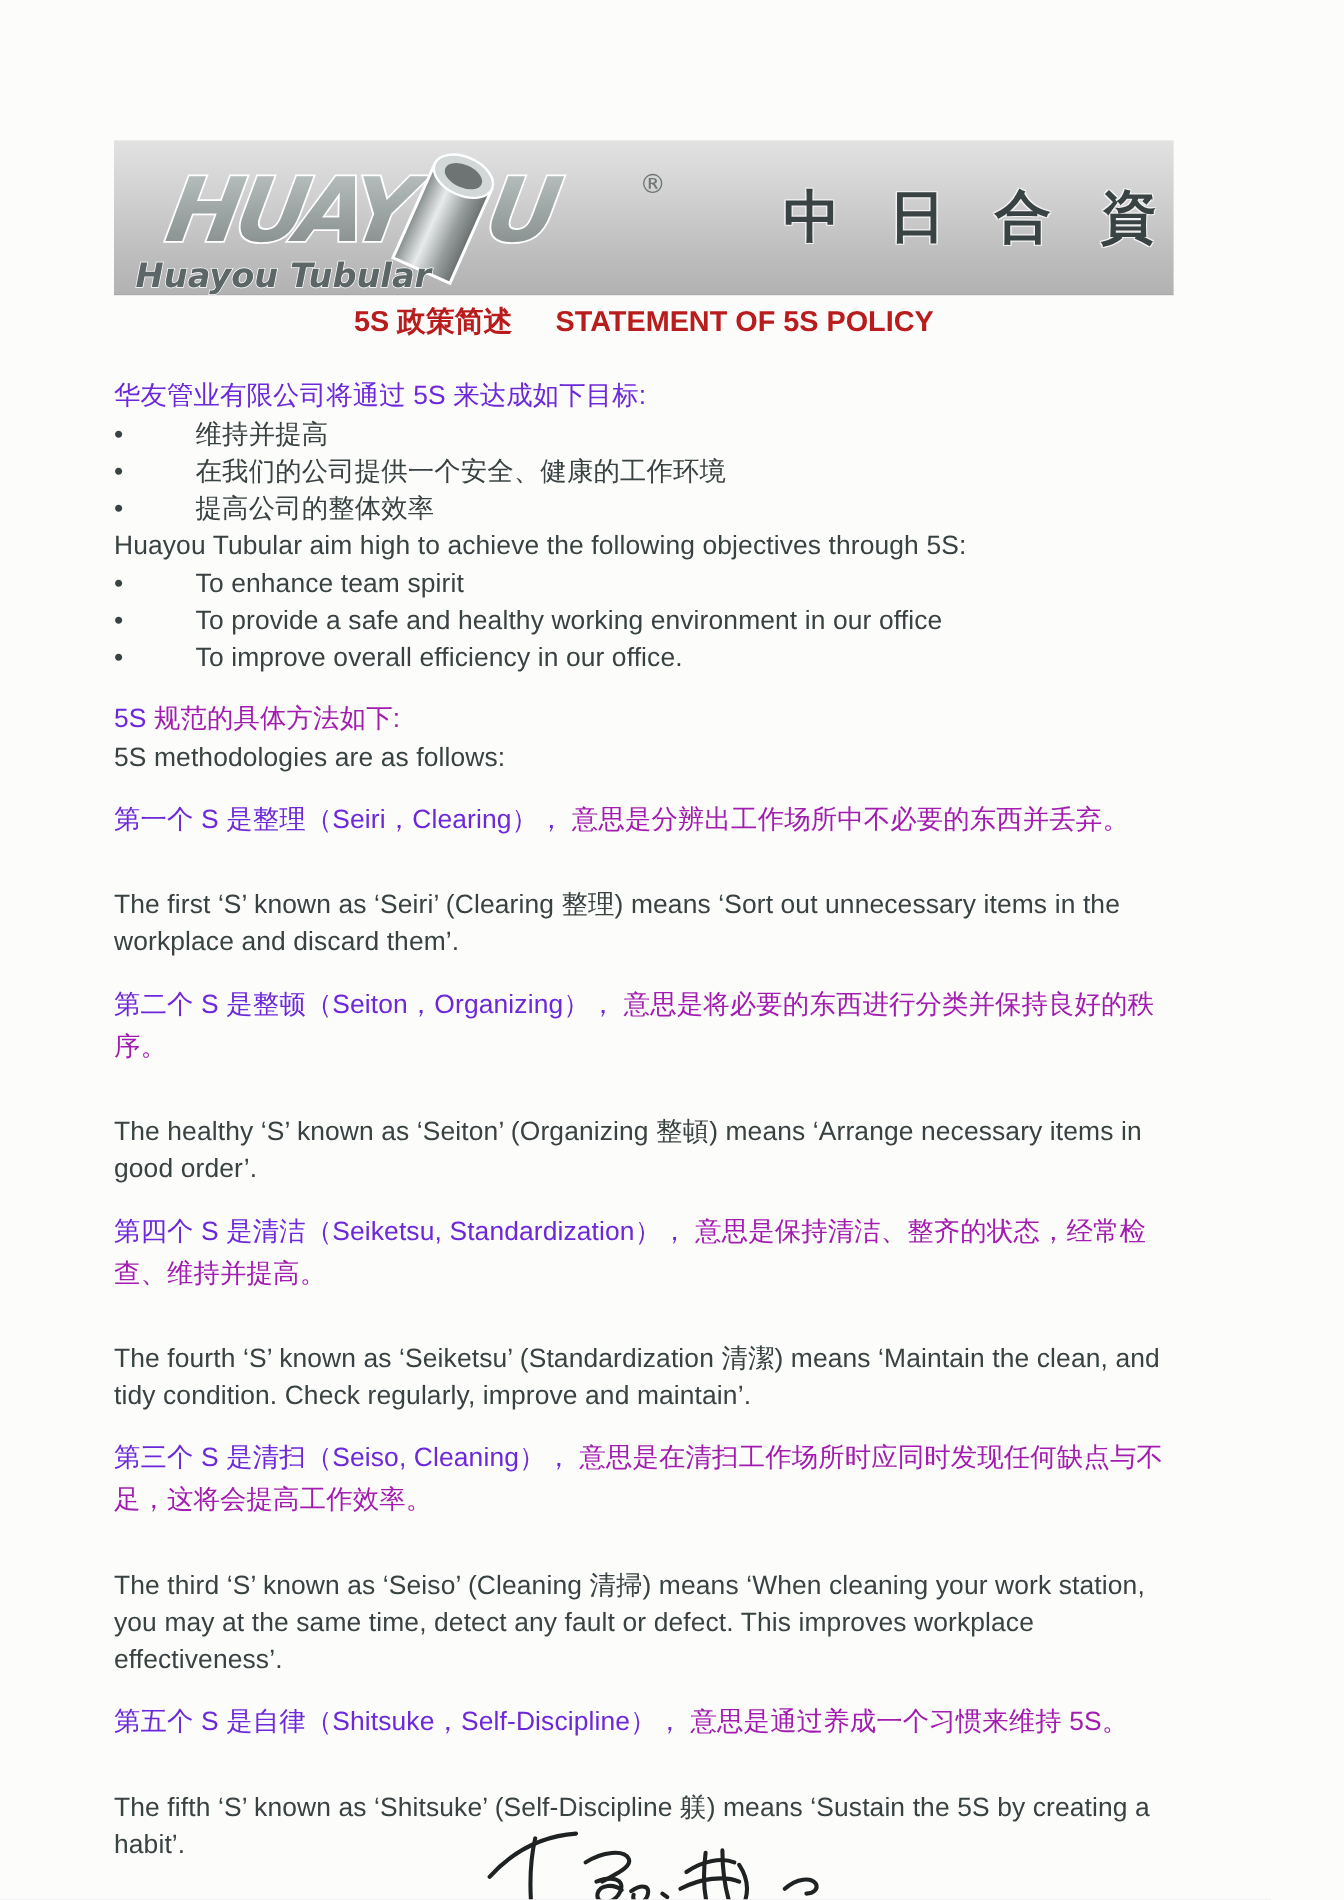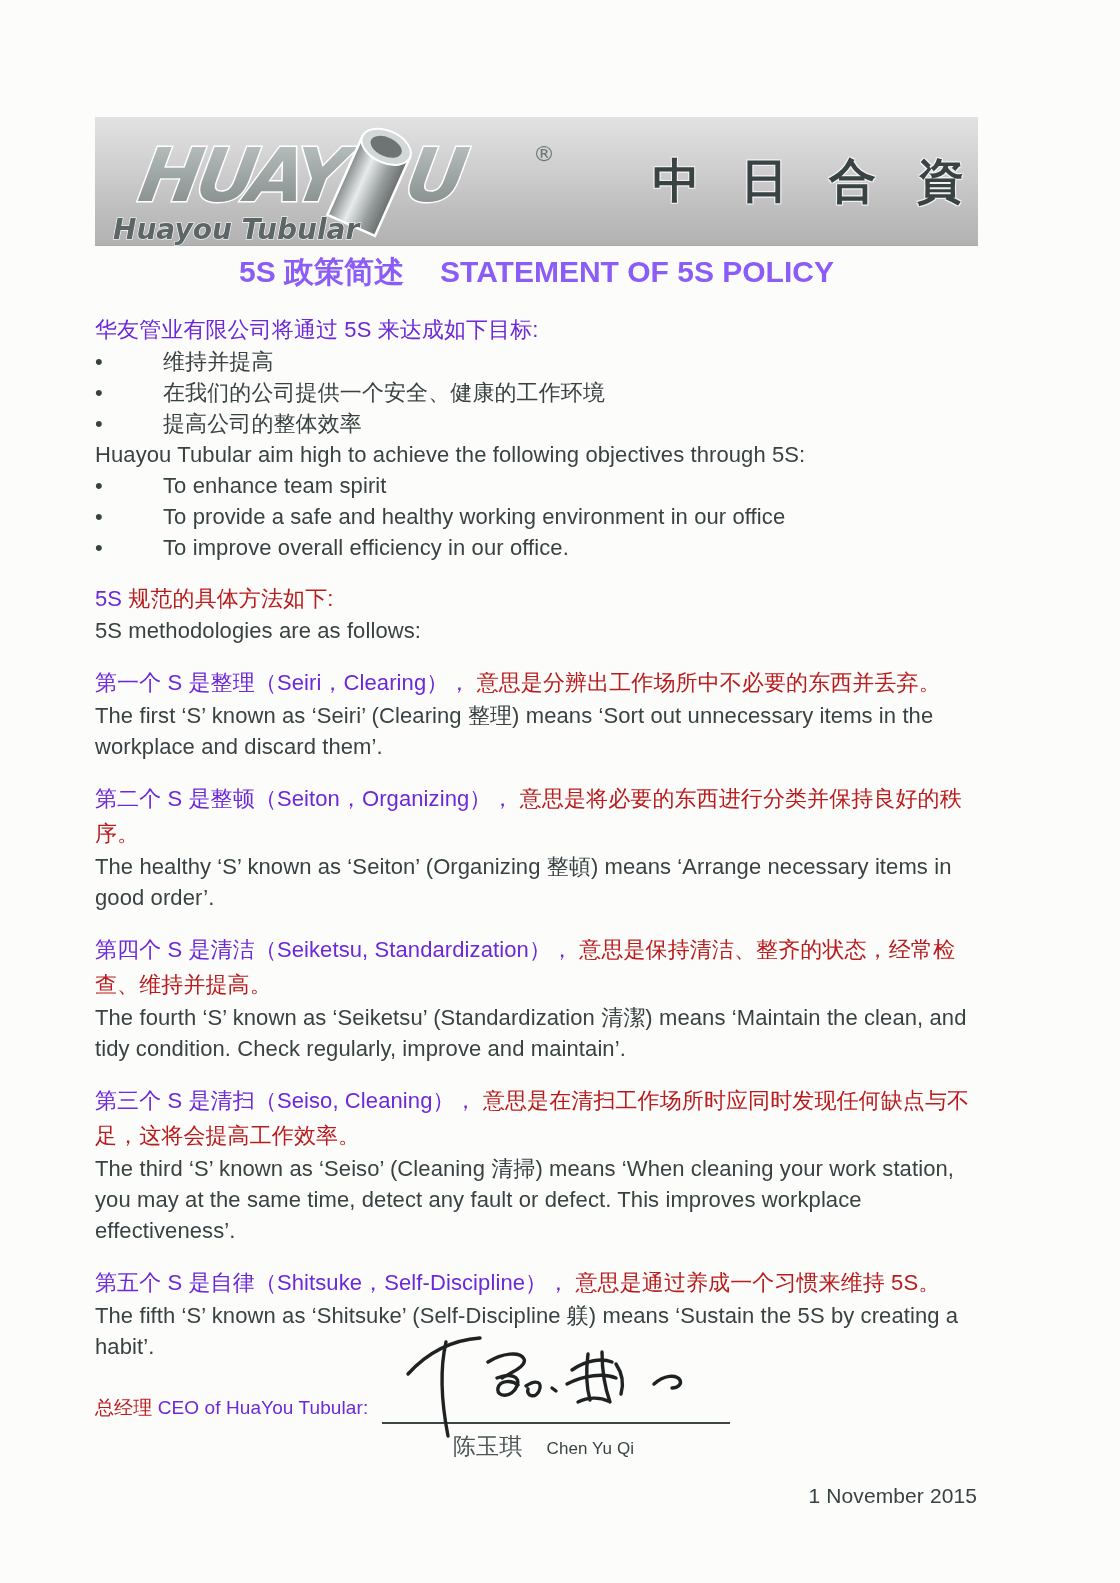--- a/index.html
+++ b/index.html
@@ -28,38 +28,38 @@
   .reg-mark { font-family:"DejaVu Sans", sans-serif; font-size:22px; fill:#6d7575; }
   .jv-text {
     position:absolute; right:0; top:50%; transform:translateY(-50%);
     font-size:47px; font-weight:bold; color:#394343; letter-spacing:14px;
     text-shadow:1px 1px 0 #f2f2f2, -1px -1px 0 #f2f2f2, 1px -1px 0 #f2f2f2, -1px 1px 0 #f2f2f2;
     white-space:nowrap;
   }
   
   .doc-title {
     position:absolute; left:95px; top:252px; width:883px;
-    text-align:center; font-weight:bold; font-size:30px; color:#8b5cf6;
+    text-align:center; font-weight:bold; font-size:24px; color:#b91c1c;
     white-space:nowrap;
   }
   .doc-title .gap { display:inline-block; width:36px; }
   
   .body {
     position:absolute; left:95px; top:314px; width:882px;
     font-size:22px; line-height:31px; letter-spacing:0.1px;
   }
   .cn-line { line-height:32px; }
   .bullet-row { display:flex; line-height:31px; }
   .bullet-marker { flex:0 0 68px; }
   .bullet-text { flex:1; }
   .method-block { margin-top:20px; }
   .section { margin-top:19px; }
   .section .cn { line-height:35px; }
-  .section .en { line-height:31px; }
-  .light { color:#b91c1c; }
+  .section .en { line-height:31px;margin-top:38px; }
+  .light { color:#a21caf; }
   .dark { color:#6d28d9; }
   
   .sig-row { display:flex; align-items:flex-end; margin-top:30px; }
   .sig-label { white-space:nowrap; font-size:19px; padding-bottom:1px; }
   .sig-line {
     flex:0 0 348px; margin-left:14px; height:12px; position:relative;
     border-bottom:2px solid #3d4444;
   }
   .signature-svg { position:absolute; left:18px; bottom:-16px; overflow:visible; }
   .sig-names { margin-left:358px; margin-top:7px; }

